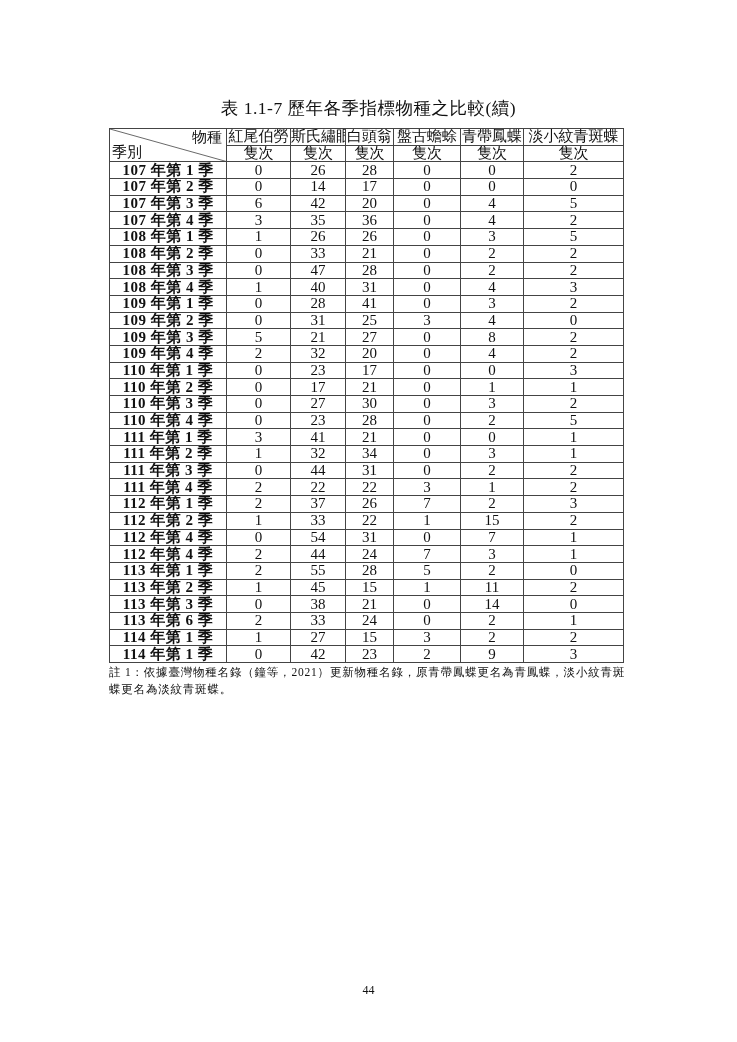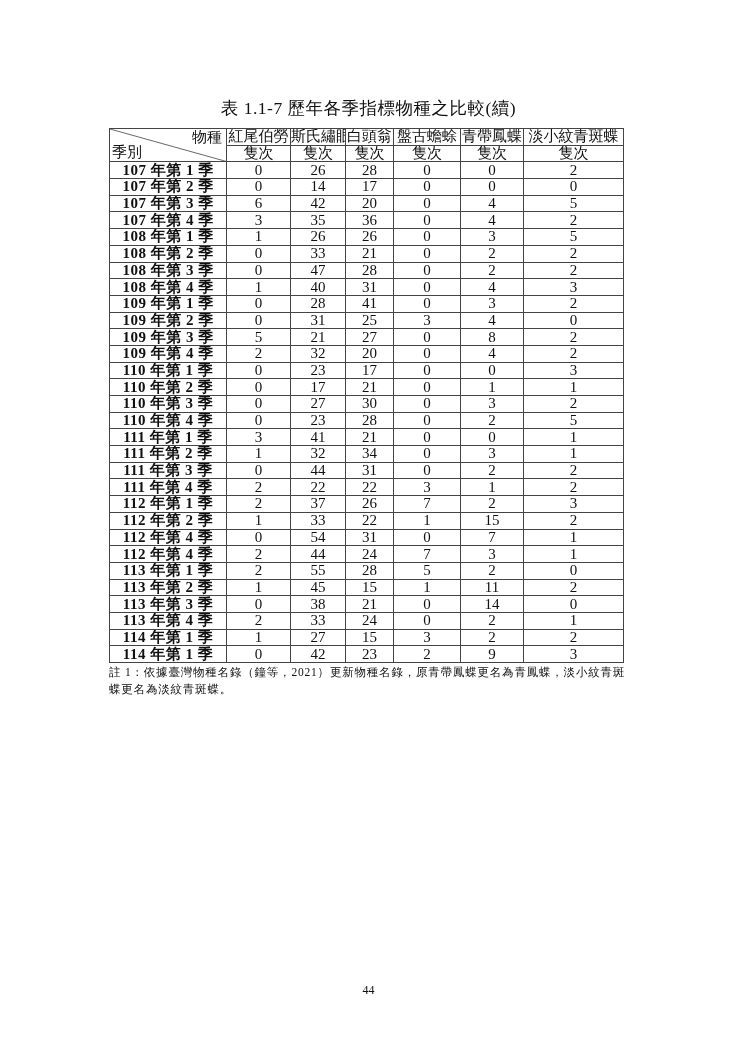--- a/index.html
+++ b/index.html
@@ -297,21 +297,21 @@
       <tr>
         <td class="season">113 年第 3 季</td>
         <td>0</td>
         <td>38</td>
         <td>21</td>
         <td>0</td>
         <td>14</td>
         <td>0</td>
       </tr>
       <tr>
-        <td class="season">113 年第 4 季</td>
+        <td class="season">113 年第 6 季</td>
         <td>2</td>
         <td>33</td>
         <td>24</td>
         <td>0</td>
         <td>2</td>
         <td>1</td>
       </tr>
       <tr>
         <td class="season">114 年第 1 季</td>
         <td>1</td>

